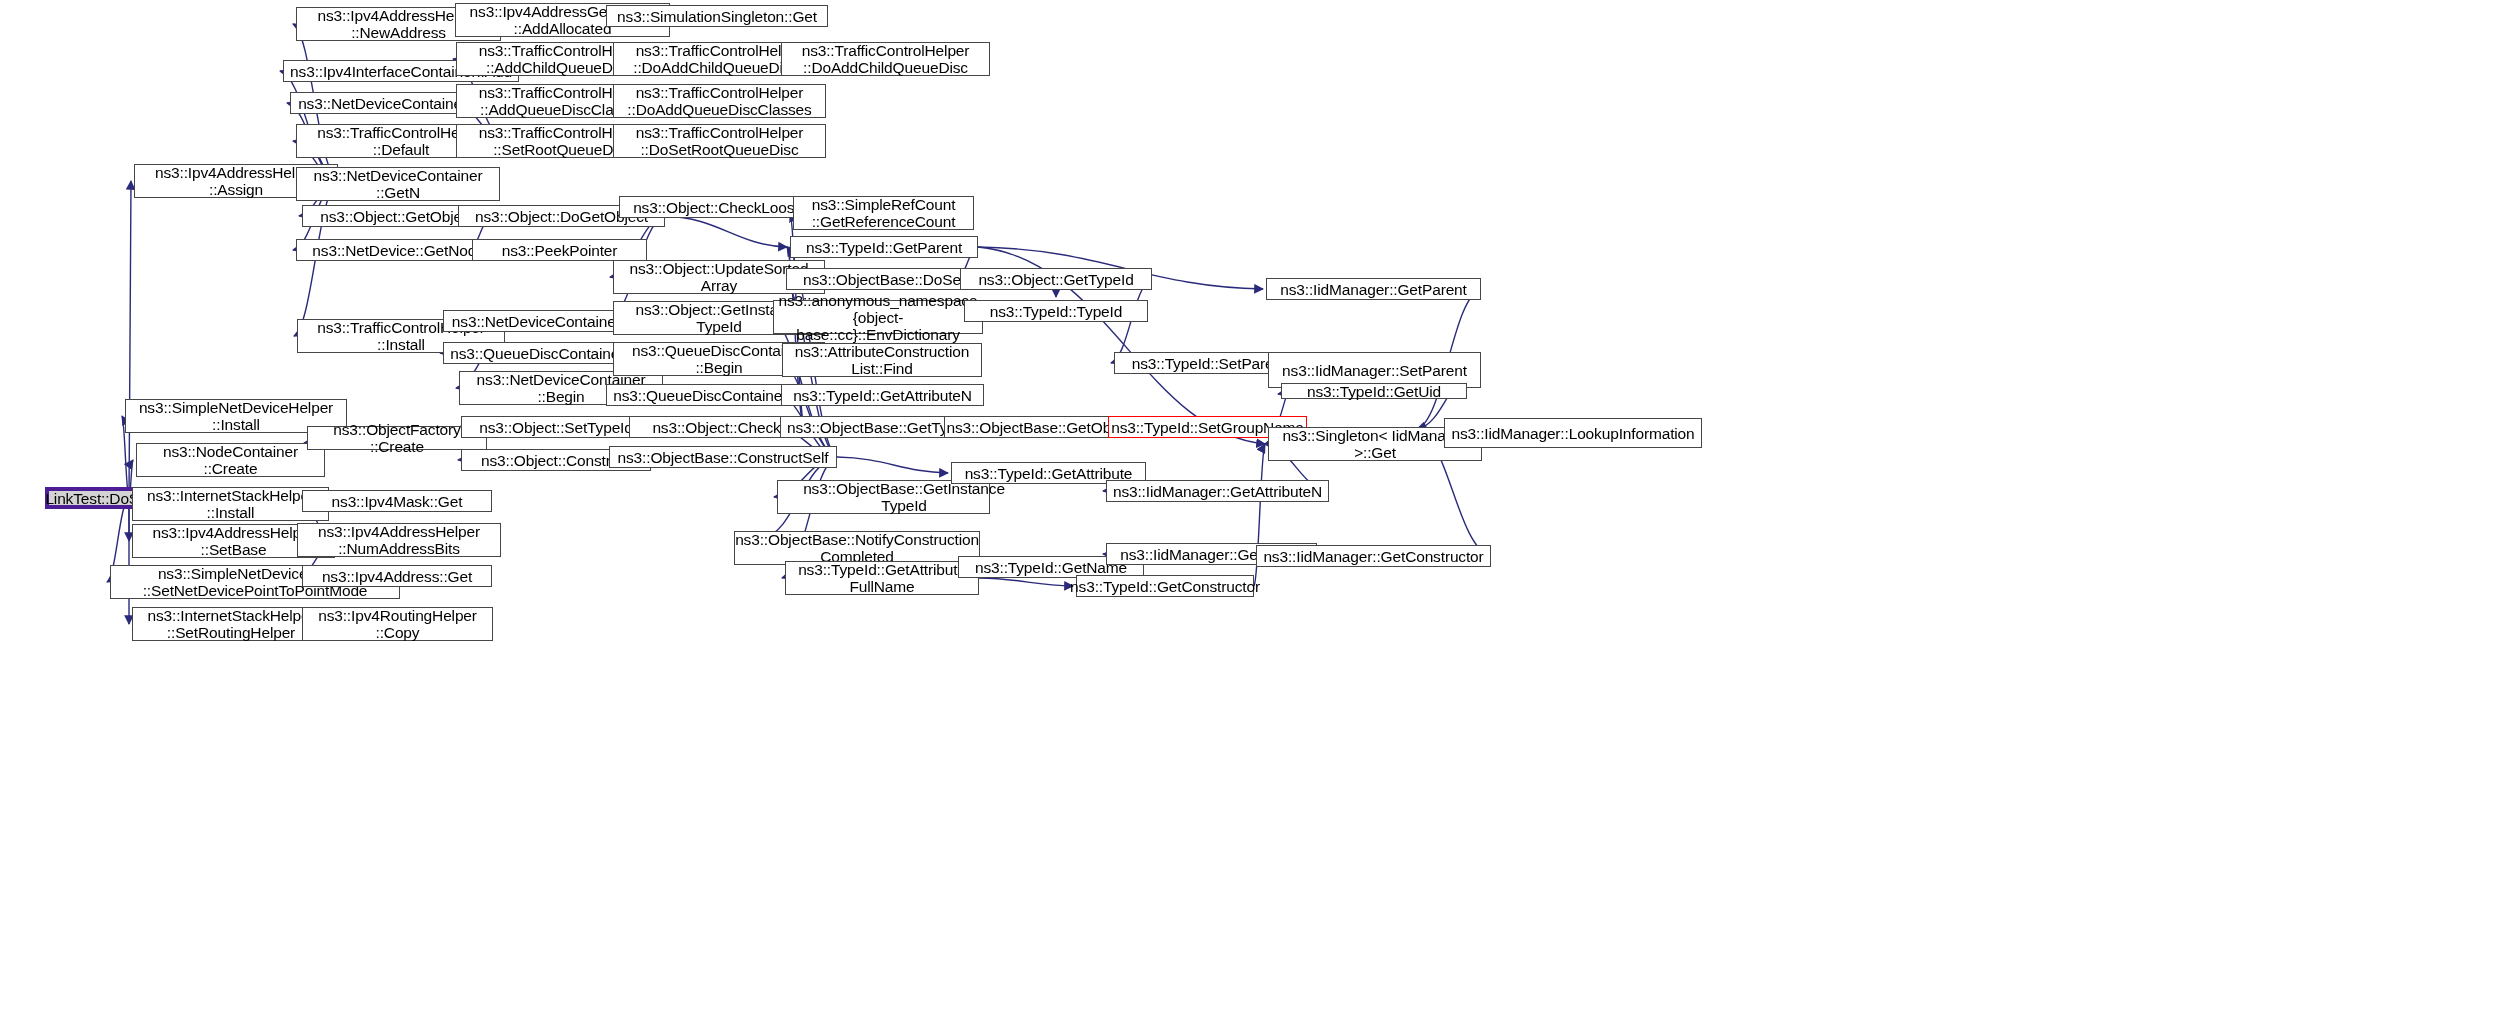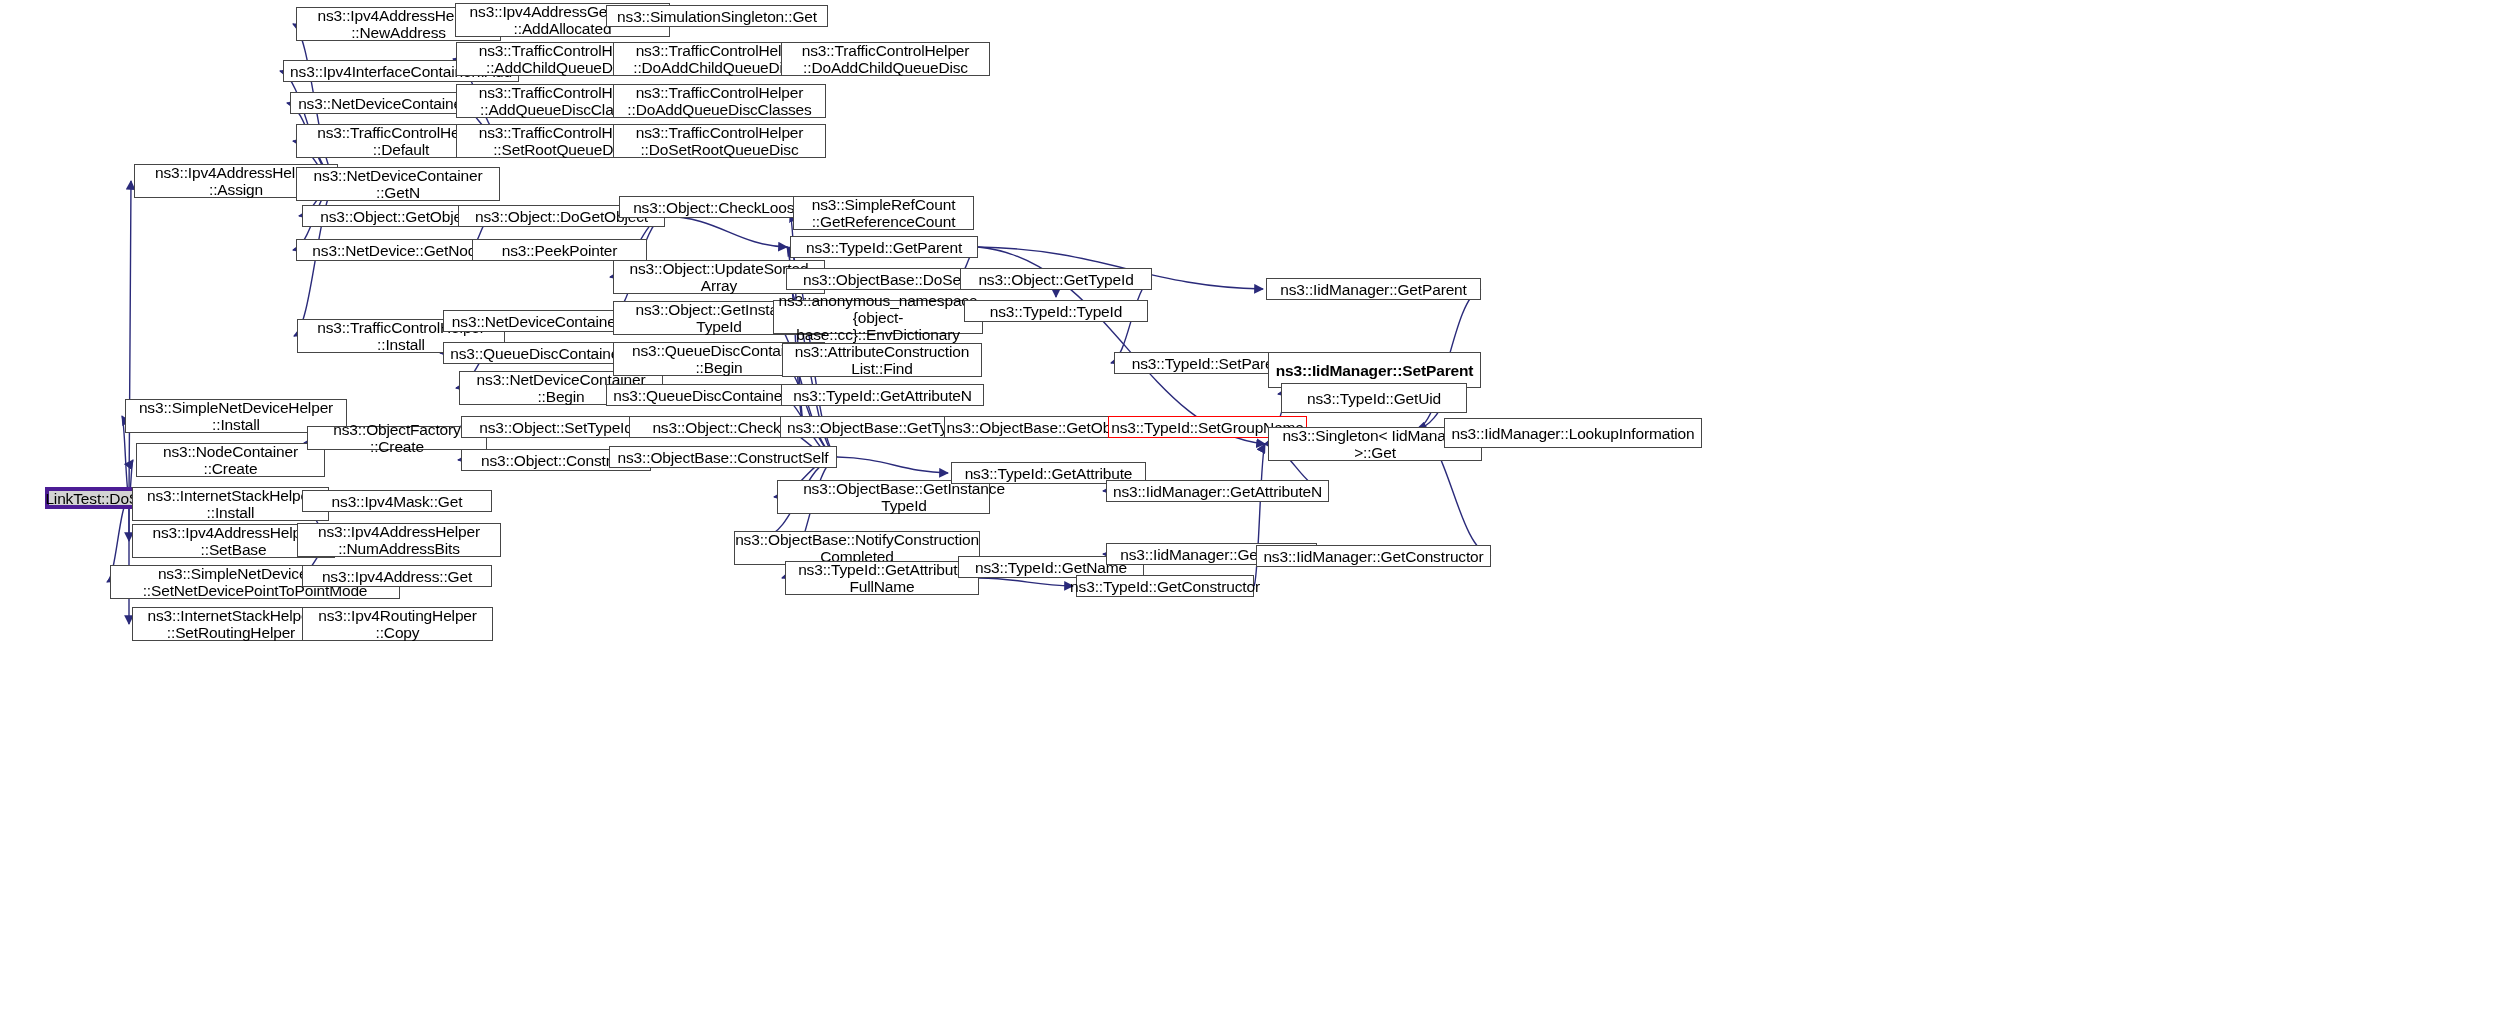--- a/index.html
+++ b/index.html
@@ -216,20 +216,20 @@
       <div class="node" style="left: 964px; top: 300px; width: 184px; height: 22px;">ns3::TypeId::TypeId</div>
       <div class="node" style="left: 944px; top: 416px; width: 209px; height: 22px;">ns3::ObjectBase::GetObjectIid</div>
       <div class="node" style="left: 951px; top: 462px; width: 195px; height: 22px;">ns3::TypeId::GetAttribute</div>
       <div class="node" style="left: 958px; top: 556px; width: 186px; height: 22px;">ns3::TypeId::GetName</div>
       <div class="node" style="left: 1076px; top: 575px; width: 178px; height: 22px;">ns3::TypeId::GetConstructor</div>
       <div class="node" style="left: 1114px; top: 352px; width: 190px; height: 22px;">ns3::TypeId::SetParent</div>
       <div class="node hot" style="left: 1108px; top: 416px; width: 199px; height: 22px;">ns3::TypeId::SetGroupName</div>
       <div class="node" style="left: 1106px; top: 480px; width: 223px; height: 22px; text-align: right;">ns3::IidManager::GetAttributeN</div>
       <div class="node" style="left: 1106px; top: 543px; width: 211px; height: 22px;">ns3::IidManager::GetName</div>
       <div class="node" style="left: 1266px; top: 278px; width: 215px; height: 22px;">ns3::IidManager::GetParent</div>
-      <div class="node" style="left: 1268px; top: 352px; width: 213px; height: 36px; font-weight: bold;">ns3::IidManager::SetParent</div>
-      <div class="node" style="left: 1281px; top: 383px; width: 186px; height: 30px;">ns3::TypeId::GetUid</div>
+      <div class="node" style="left: 1268px; top: 352px; width: 213px; height: 36px;">ns3::IidManager::SetParent</div>
+      <div class="node" style="left: 1281px; top: 383px; width: 186px; height: 16px;">ns3::TypeId::GetUid</div>
       <div class="node" style="left: 1268px; top: 427px; width: 214px; height: 34px;">ns3::Singleton&lt; IidManager
 &gt;::Get</div>
       <div class="node" style="left: 1256px; top: 545px; width: 235px; height: 22px;">ns3::IidManager::GetConstructor</div>
       <div class="node" style="left: 1444px; top: 418px; width: 258px; height: 30px;">ns3::IidManager::LookupInformation</div>
     </div>
 </div>
 
 </body></html>

